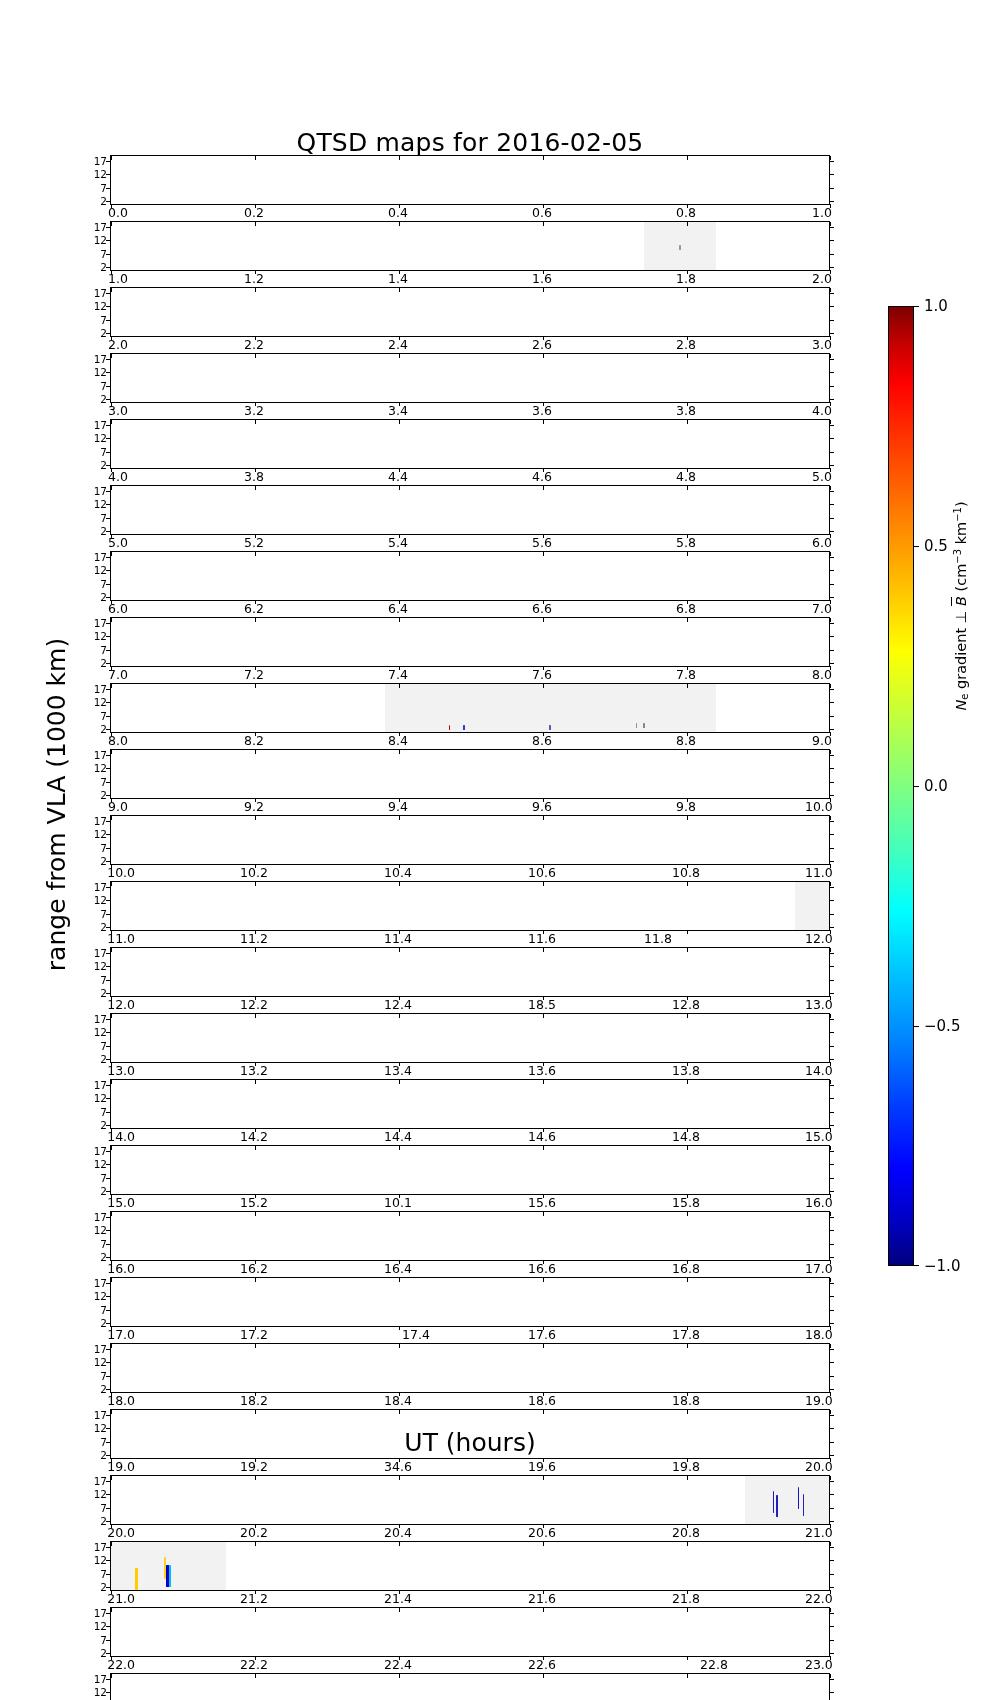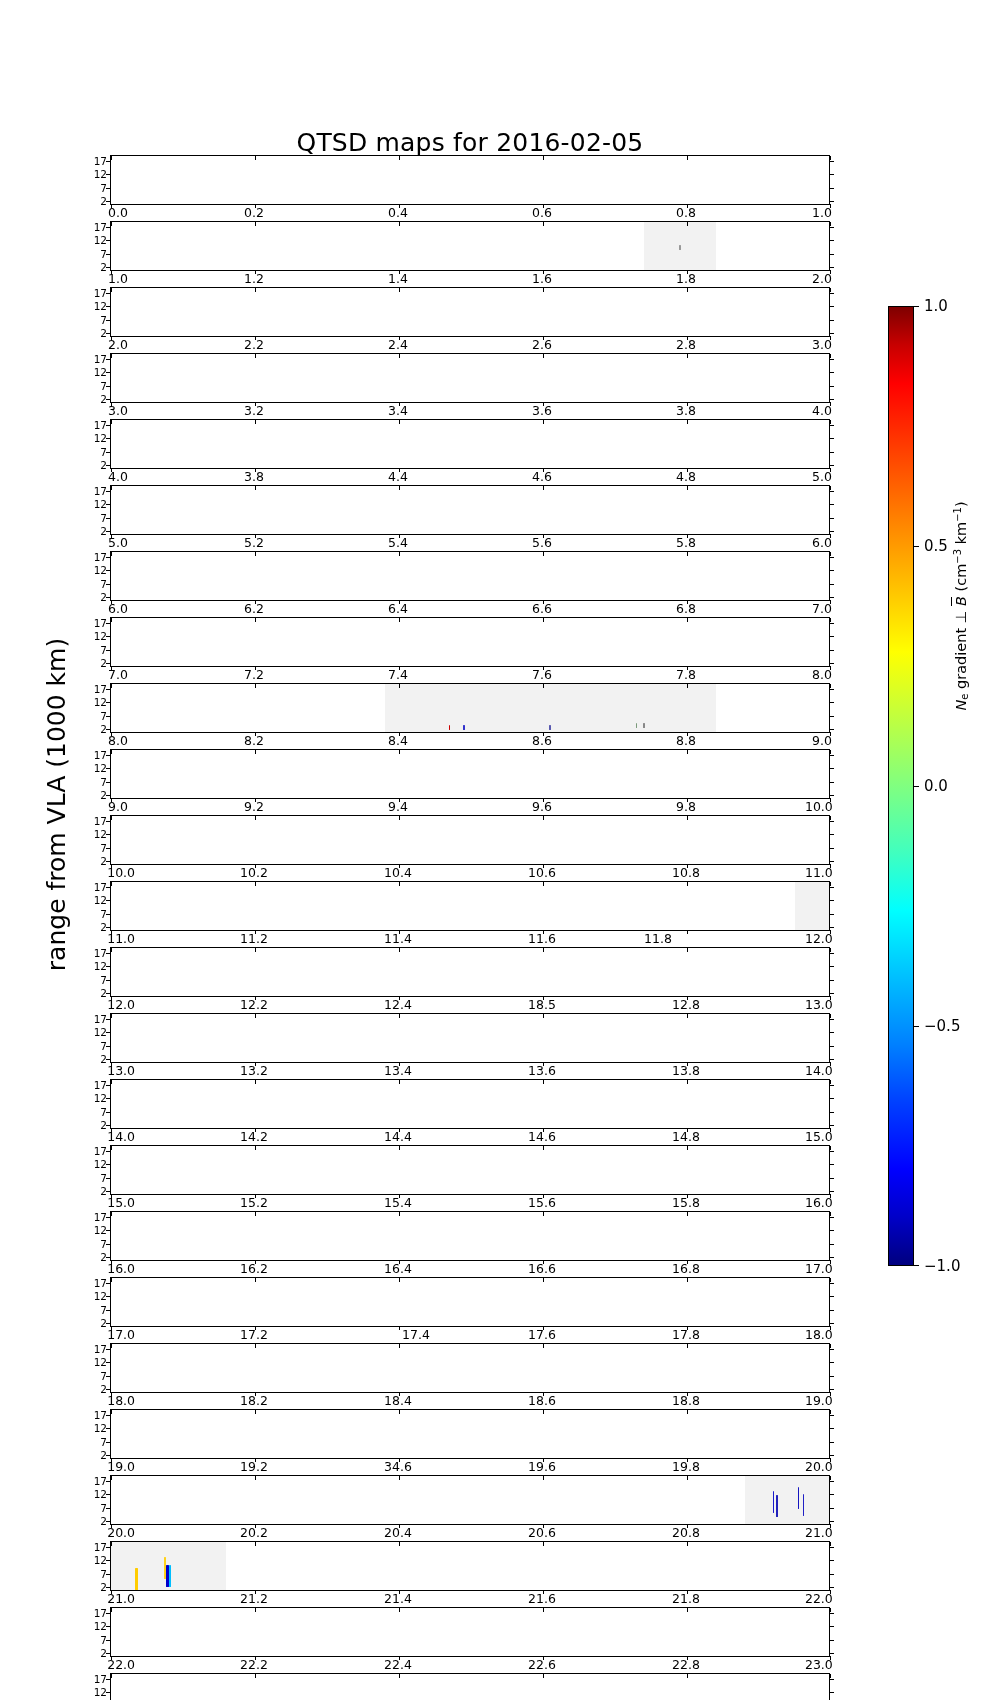--- a/index.html
+++ b/index.html
@@ -792,21 +792,21 @@
         <div class="xtick" style="left: 432px;"></div>
         <div class="xtick-top" style="left: 432px;"></div>
         <div class="xtick" style="left: 576px;"></div>
         <div class="xtick-top" style="left: 576px;"></div>
         <div class="xtick" style="left: 719px;"></div>
         <div class="xtick-top" style="left: 719px;"></div>
       </div>
       <div class="xlabels">
         <div class="xlab" style="left: 0px; transform: translateX(-10%);">15.0</div>
         <div class="xlab" style="left: 144px;">15.2</div>
-        <div class="xlab" style="left: 288px;">15.4</div>
+        <div class="xlab" style="left: 288px;">10.1</div>
         <div class="xlab" style="left: 432px;">15.6</div>
         <div class="xlab" style="left: 576px;">15.8</div>
         <div class="xlab" style="left: 720px; transform: translateX(-90%);">16.0</div>
       </div>
       <div class="panel">
         <div class="plotarea"></div>
         <div class="ytick" style="top: 44.7368px;"></div>
         <div class="ytick right" style="top: 44.7368px;"></div>
         <div class="ytick-label" style="top: 39.7368px;">2</div>
         <div class="ytick" style="top: 31.5789px;"></div>
@@ -1051,40 +1051,41 @@
         <div class="xtick" style="left: 576px;"></div>
         <div class="xtick-top" style="left: 576px;"></div>
         <div class="xtick" style="left: 719px;"></div>
         <div class="xtick-top" style="left: 719px;"></div>
       </div>
       <div class="xlabels">
         <div class="xlab" style="left: 0px; transform: translateX(-10%);">22.0</div>
         <div class="xlab" style="left: 144px;">22.2</div>
         <div class="xlab" style="left: 288px;">22.4</div>
         <div class="xlab" style="left: 432px;">22.6</div>
-        <div class="xlab" style="left: 576px;">22.8</div>
+        <div class="xlab" style="left: 604px;">22.8</div>
         <div class="xlab" style="left: 720px; transform: translateX(-90%);">23.0</div>
       </div>
       <div class="panel">
         <div class="plotarea"></div>
         <div class="ytick" style="top: 18.4211px;"></div>
         <div class="ytick right" style="top: 18.4211px;"></div>
         <div class="ytick-label" style="top: 13.4211px;">12</div>
         <div class="ytick" style="top: 5.26316px;"></div>
         <div class="ytick right" style="top: 5.26316px;"></div>
         <div class="ytick-label" style="top: 0.263158px;">17</div>
         <div class="xtick-top" style="left: 0px;"></div>
         <div class="xtick-top" style="left: 144px;"></div>
         <div class="xtick-top" style="left: 288px;"></div>
         <div class="xtick-top" style="left: 432px;"></div>
         <div class="xtick-top" style="left: 576px;"></div>
         <div class="xtick-top" style="left: 719px;"></div>
       </div>
     </div>
 
+  <div id="xlabel">UT (hours)</div>
 
   <div id="colorbar-wrap">
     <div id="colorbar"></div>
   <div class="cbtick" style="top: 0px;"></div>
       <div class="cblabel" style="top: 0px;">1.0</div>
       <div class="cbtick" style="top: 240px;"></div>
       <div class="cblabel" style="top: 240px;">0.5</div>
       <div class="cbtick" style="top: 480px;"></div>
       <div class="cblabel" style="top: 480px;">0.0</div>
       <div class="cbtick" style="top: 720px;"></div>

